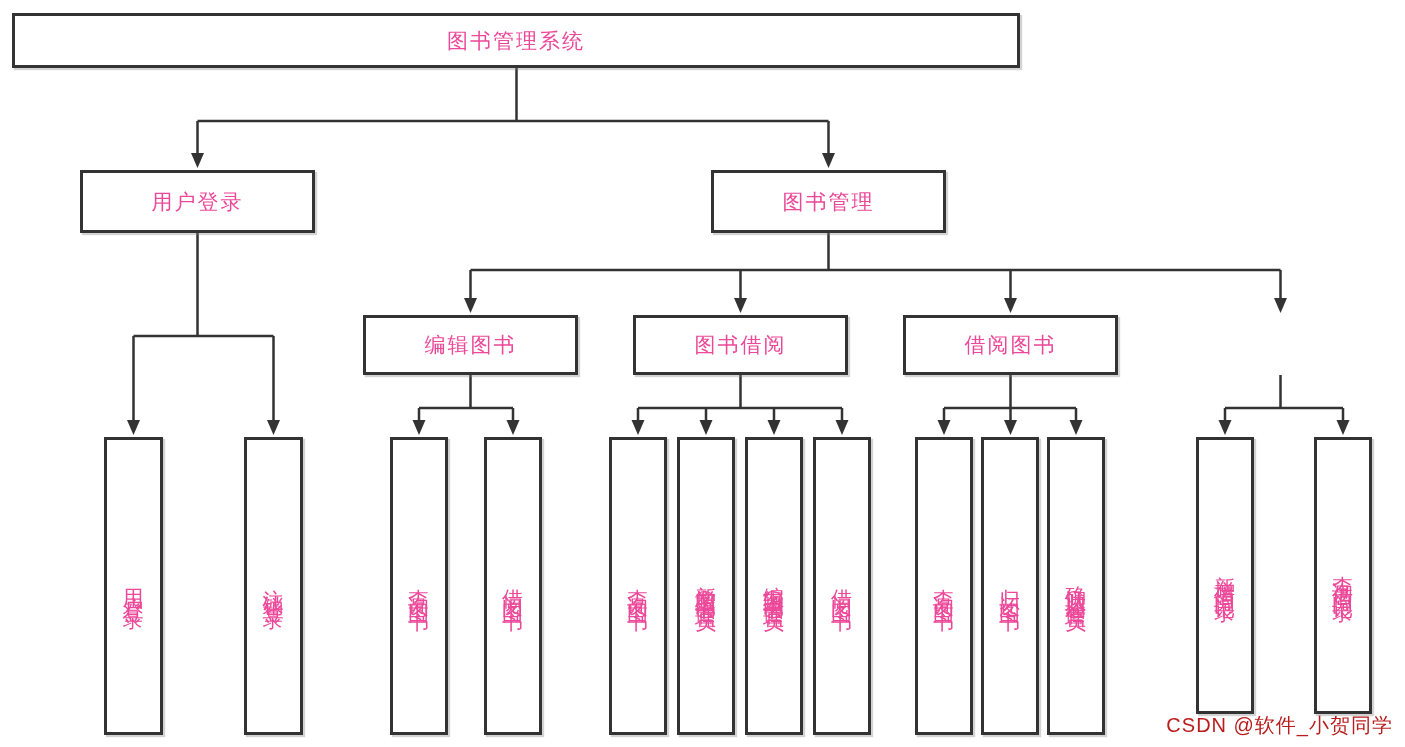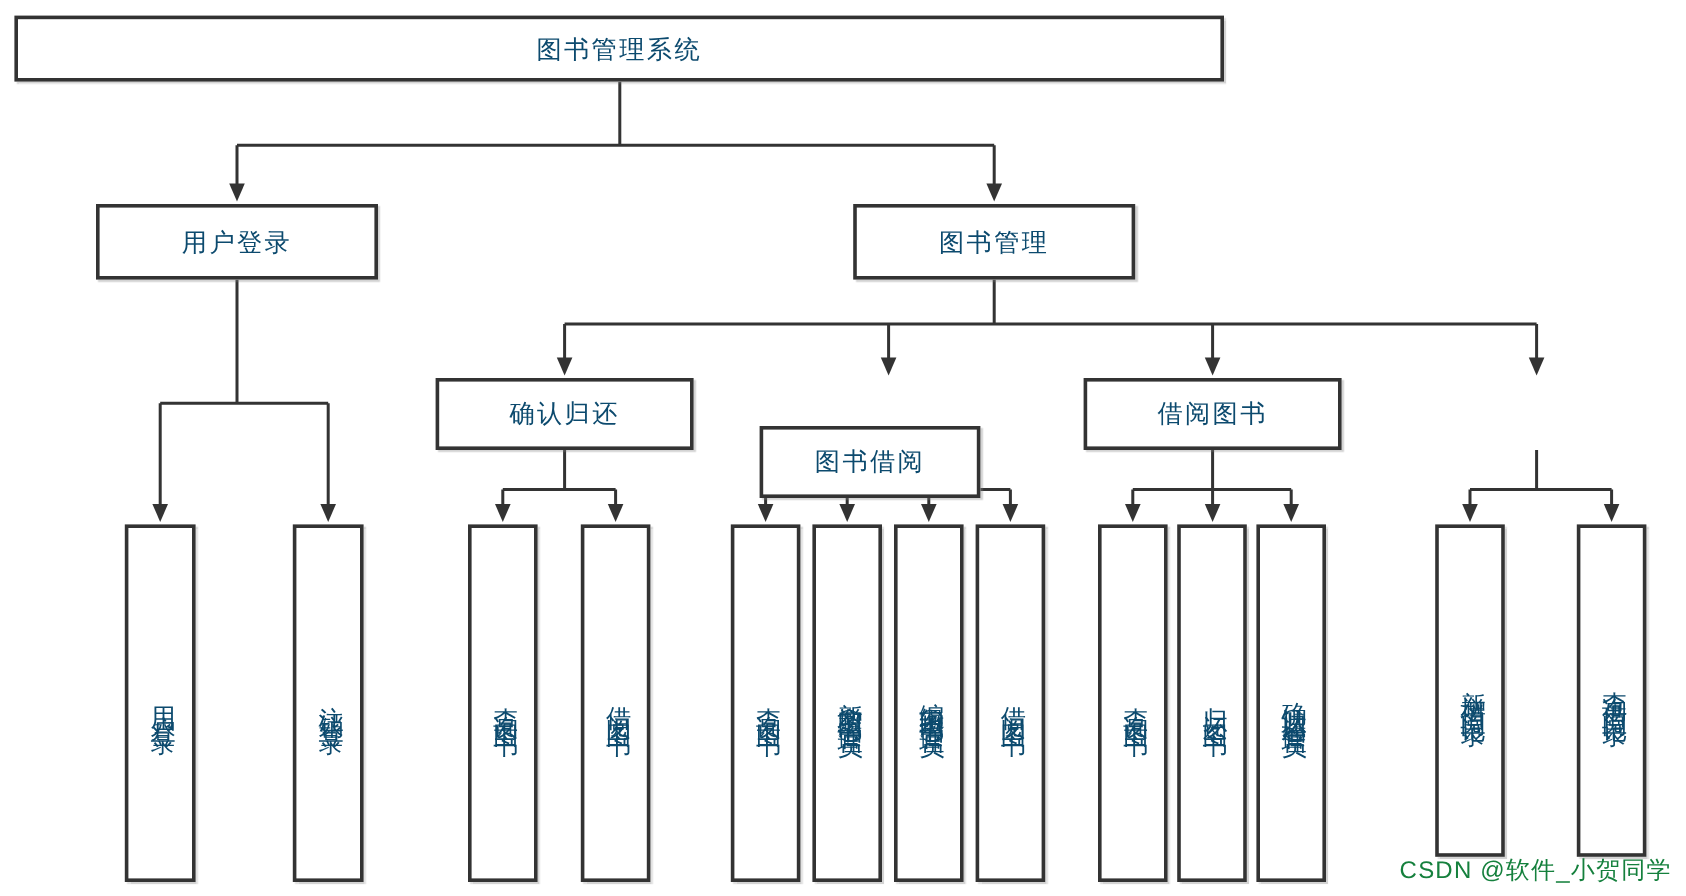--- a/index.html
+++ b/index.html
@@ -25,39 +25,38 @@
   .node {
     position: absolute;
     box-sizing: border-box;
     border: 3px solid #333333;
     background: #ffffff;
     display: flex;
     align-items: center;
     justify-content: center;
     font-size: 21px;
     letter-spacing: 2px;
-    color: #0c4a6e;
+    color: #ec4899;
     box-shadow: 2px 2px 1px rgba(130,130,130,0.35);
-    font-family: Liberation Mono, monospace;
   }
   .vnode {
     writing-mode: vertical-rl;
     text-orientation: mixed;
     letter-spacing: 0.34em;
     line-height: 1;
     padding: 8px 0;
   }
   
   .n-root      { left: 12px;   top: 13px;  width: 1008px; height: 55px; }
   
   .n-userlogin { left: 80px;   top: 170px; width: 235px;  height: 63px; }
   .n-bookmgmt  { left: 711px;  top: 170px; width: 235px;  height: 63px; }
   
   .n-newbook   { left: 363px;  top: 315px; width: 215px;  height: 60px; }
-  .n-borrowing { left: 633px;  top: 315px; width: 184px;  height: 60px; margin-top: 40px; }
+  .n-borrowing { left: 633px;  top: 315px; width: 215px;  height: 60px; }
   .n-current   { left: 903px;  top: 315px; width: 215px;  height: 60px; }
   .n-records   { left: 1173px; top: 315px; width: 215px;  height: 60px; }
   
   .n-l-login1  { left: 104px;  top: 437px; width: 59px; height: 298px; }
   .n-l-login2  { left: 244px;  top: 437px; width: 59px; height: 298px; }
   .n-l-nb1     { left: 390px;  top: 437px; width: 58px; height: 298px; }
   .n-l-nb2     { left: 484px;  top: 437px; width: 58px; height: 298px; }
   .n-l-bw1     { left: 609px;  top: 437px; width: 58px; height: 298px; }
   .n-l-bw2     { left: 677px;  top: 437px; width: 58px; height: 298px; letter-spacing: 0.18em; }
   .n-l-bw3     { left: 745px;  top: 437px; width: 58px; height: 298px; letter-spacing: 0.18em; }
@@ -66,21 +65,21 @@
   .n-l-cu2     { left: 981px;  top: 437px; width: 58px; height: 298px; }
   .n-l-cu3     { left: 1047px; top: 437px; width: 58px; height: 298px; letter-spacing: 0.18em; }
   .n-l-re1     { left: 1196px; top: 437px; width: 58px; height: 277px; letter-spacing: 0.26em; }
   .n-l-re2     { left: 1314px; top: 437px; width: 58px; height: 277px; letter-spacing: 0.26em; }
   .watermark {
     position: absolute;
     right: 12px;
     top: 712px;
     font-size: 20px;
     letter-spacing: 1px;
-    color: #15803d;
+    color: #b91c1c;
     white-space: nowrap;
   }
 </style>
 </head>
 <body>
 
 <div id="canvas">
 
   <svg id="wires" viewBox="0 0 1405 747" xmlns="http://www.w3.org/2000/svg">
 
@@ -144,21 +143,21 @@
       <polygon points="1218.5,420 1231.5,420 1225,435"></polygon>
       <polygon points="1336.5,420 1349.5,420 1343,435"></polygon>
     </g>
   </svg>
 
   <div class="node n-root">图书管理系统</div>
 
   <div class="node n-userlogin">用户登录</div>
   <div class="node n-bookmgmt">图书管理</div>
 
-  <div class="node n-newbook">确认归还</div>
+  <div class="node n-newbook">编辑图书</div>
   <div class="node n-borrowing">图书借阅</div>
   <div class="node n-current">借阅图书</div>
 
   <div class="node vnode n-l-login1">用户登录</div>
   <div class="node vnode n-l-login2">注销登录</div>
 
   <div class="node vnode n-l-nb1">查询图书</div>
   <div class="node vnode n-l-nb2">借阅图书</div>
 
   <div class="node vnode n-l-bw1">查询图书</div>

